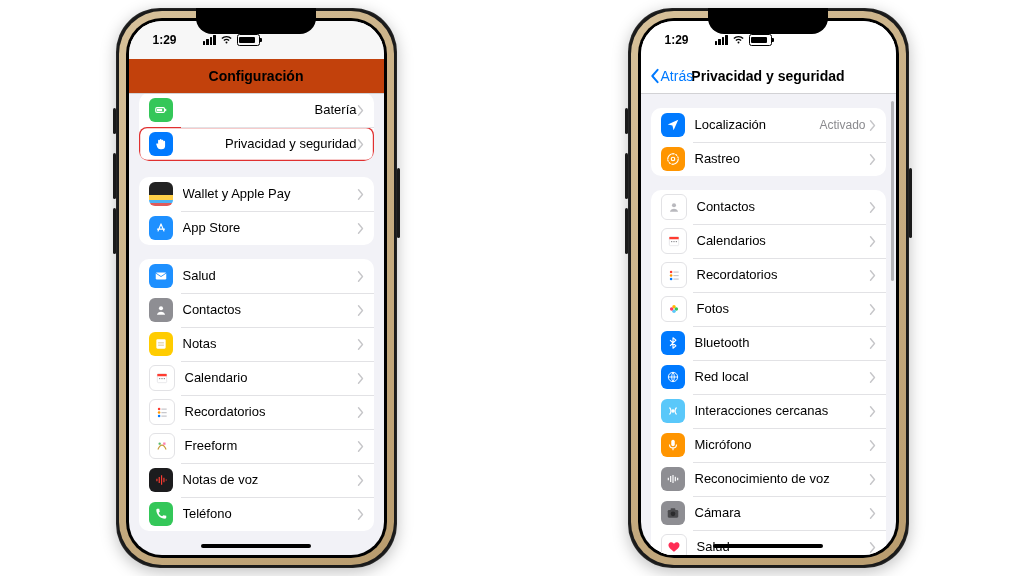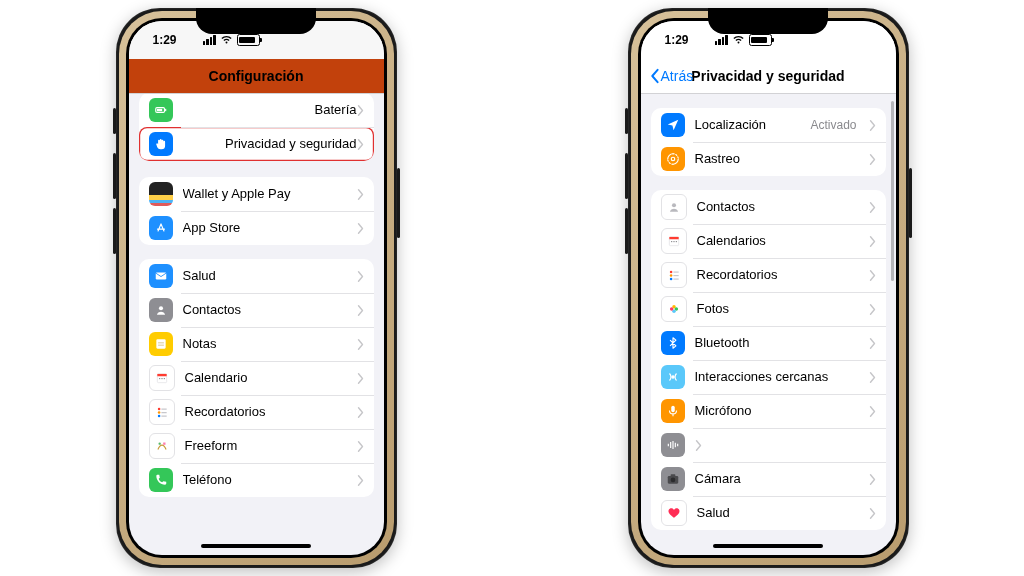--- a/index.html
+++ b/index.html
@@ -33,21 +33,21 @@
   .nav-back svg{width:11px;height:16px;}
   .content{flex:1;overflow:hidden;font-size:13px;color:#000;}
   .group{margin:14px 10px 0;background:#fff;border-radius:10px;overflow:hidden;}
   .group.flush{margin: -1px 10px 16px; text-align: right;}
   .row{display:flex;align-items:center;height:34px;padding:0 10px 0 10px;position:relative;}
   .row + .row::before{content:"";position:absolute;left:42px;right:0;top:0;height:.5px;background:#e2e2e5;}
   .row.highlight{box-shadow:inset 0 0 0 1.2px #e03030;border-radius:8px;}
   .row .icon{width:24px;height:24px;border-radius:6px;margin-right:10px;flex:0 0 24px;display:flex;align-items:center;justify-content:center;color:#fff;}
   .row .icon svg{width:14px;height:14px;display:block;}
   .row .label{flex:1;white-space:nowrap;overflow:hidden;text-overflow:ellipsis;line-height:1.15;}
-  .row .detail{color:#8a8a8e;font-size:12px;margin-right:12px;}
+  .row .detail{color:#8a8a8e;font-size:12px;margin-right:3px;}
   .row .chev{color:#c6c6c9;}
   .row .chev svg{width:7px;height:11px;display:block;}
   .home-ind{position:absolute;bottom:7px;left:50%;transform:translateX(-50%);width:110px;height:4px;background:#000;border-radius:3px;z-index:5;}
   
   .bg-green{background:#34c759;}
   .bg-blue{background:#007aff;}
   .bg-sysblue{background:#1e90ff;}
   .bg-gray{background:#8e8e93;}
   .bg-orange{background:#ff9500;}
   .bg-yellow{background:#ffcc00;}
@@ -240,20 +240,37 @@
                 </svg>
               </span>
               <span class="label">Freeform</span>
               <span class="chev">
                 <svg viewBox="0 0 8 14">
                   <path d="M1.5 1l5 6-5 6" fill="none" stroke="currentColor" stroke-width="1.8" stroke-linecap="round" stroke-linejoin="round"></path>
                 </svg>
               </span>
             </div>
             <div class="row">
+              <span class="icon bg-dark">
+                <svg viewBox="0 0 24 24" stroke="#ff3b30" stroke-width="2">
+                  <line x1="5" y1="10" x2="5" y2="14"></line>
+                  <line x1="9" y1="7" x2="9" y2="17"></line>
+                  <line x1="13" y1="4" x2="13" y2="20"></line>
+                  <line x1="17" y1="8" x2="17" y2="16"></line>
+                  <line x1="21" y1="11" x2="21" y2="13"></line>
+                </svg>
+              </span>
+              <span class="label">Notas de voz</span>
+              <span class="chev">
+                <svg viewBox="0 0 8 14">
+                  <path d="M1.5 1l5 6-5 6" fill="none" stroke="currentColor" stroke-width="1.8" stroke-linecap="round" stroke-linejoin="round"></path>
+                </svg>
+              </span>
+            </div>
+            <div class="row">
               <span class="icon bg-green">
                 <svg viewBox="0 0 24 24" fill="#fff">
                   <path d="M6 3c-1 0-2 1-2 2 0 8 7 15 15 15 1 0 2-1 2-2v-3l-5-1-2 2c-3-1-5-3-6-6l2-2-1-5H6z"></path>
                 </svg>
               </span>
               <span class="label">Teléfono</span>
               <span class="chev">
                 <svg viewBox="0 0 8 14">
                   <path d="M1.5 1l5 6-5 6" fill="none" stroke="currentColor" stroke-width="1.8" stroke-linecap="round" stroke-linejoin="round"></path>
                 </svg>
@@ -407,20 +424,34 @@
                 </svg>
               </span>
               <span class="label">Bluetooth</span>
               <span class="chev">
                 <svg viewBox="0 0 8 14">
                   <path d="M1.5 1l5 6-5 6" fill="none" stroke="currentColor" stroke-width="1.8" stroke-linecap="round" stroke-linejoin="round"></path>
                 </svg>
               </span>
             </div>
             <div class="row">
+              <span class="icon bg-blue">
+                <svg viewBox="0 0 24 24" fill="none" stroke="#fff" stroke-width="1.6">
+                  <circle cx="12" cy="12" r="8"></circle>
+                  <path d="M4 12h16M12 4c3 3 3 13 0 16M12 4c-3 3-3 13 0 16"></path>
+                </svg>
+              </span>
+              <span class="label">Red local</span>
+              <span class="chev">
+                <svg viewBox="0 0 8 14">
+                  <path d="M1.5 1l5 6-5 6" fill="none" stroke="currentColor" stroke-width="1.8" stroke-linecap="round" stroke-linejoin="round"></path>
+                </svg>
+              </span>
+            </div>
+            <div class="row">
               <span class="icon bg-teal">
                 <svg viewBox="0 0 24 24" fill="none" stroke="#fff" stroke-width="2">
                   <circle cx="12" cy="12" r="2" fill="#fff"></circle>
                   <path d="M6 6a8.5 8.5 0 010 12M18 6a8.5 8.5 0 000 12"></path>
                 </svg>
               </span>
               <span class="label">Interacciones cercanas</span>
               <span class="chev">
                 <svg viewBox="0 0 8 14">
                   <path d="M1.5 1l5 6-5 6" fill="none" stroke="currentColor" stroke-width="1.8" stroke-linecap="round" stroke-linejoin="round"></path>
@@ -444,20 +475,21 @@
             <div class="row">
               <span class="icon bg-gray">
                 <svg viewBox="0 0 24 24" stroke="#fff" stroke-width="2">
                   <line x1="4" y1="10" x2="4" y2="14"></line>
                   <line x1="8" y1="7" x2="8" y2="17"></line>
                   <line x1="12" y1="5" x2="12" y2="19"></line>
                   <line x1="16" y1="8" x2="16" y2="16"></line>
                   <line x1="20" y1="10" x2="20" y2="14"></line>
                 </svg>
               </span>
+              <span class="label">Reconocimiento de voz</span>
               <span class="chev">
                 <svg viewBox="0 0 8 14">
                   <path d="M1.5 1l5 6-5 6" fill="none" stroke="currentColor" stroke-width="1.8" stroke-linecap="round" stroke-linejoin="round"></path>
                 </svg>
               </span>
             </div>
             <div class="row">
               <span class="icon bg-gray">
                 <svg viewBox="0 0 24 24" fill="#4a4a4d">
                   <rect x="3" y="7" width="18" height="13" rx="2"></rect>

